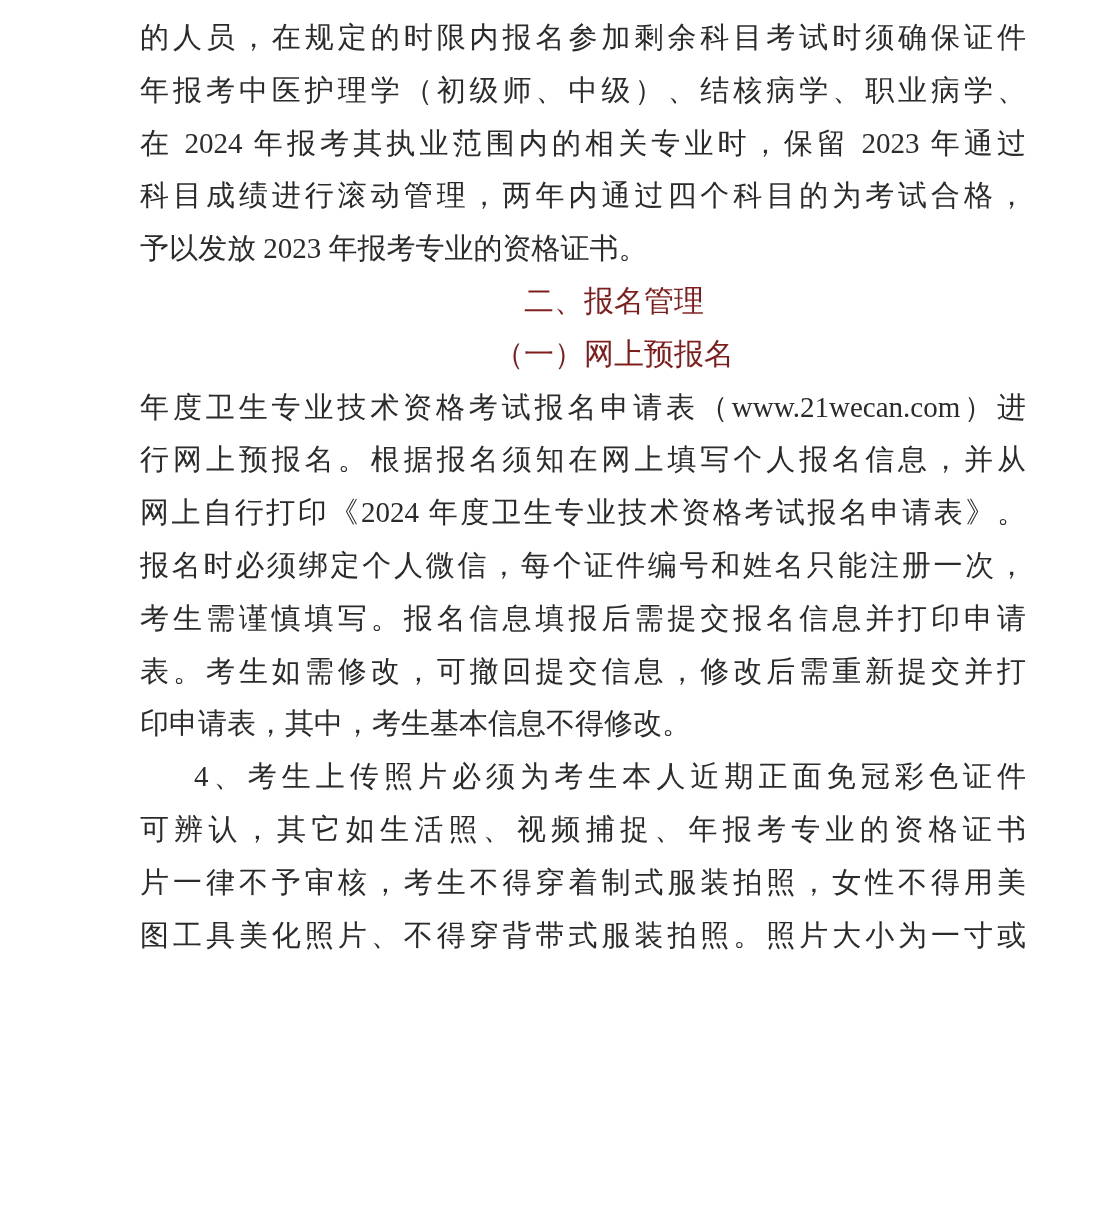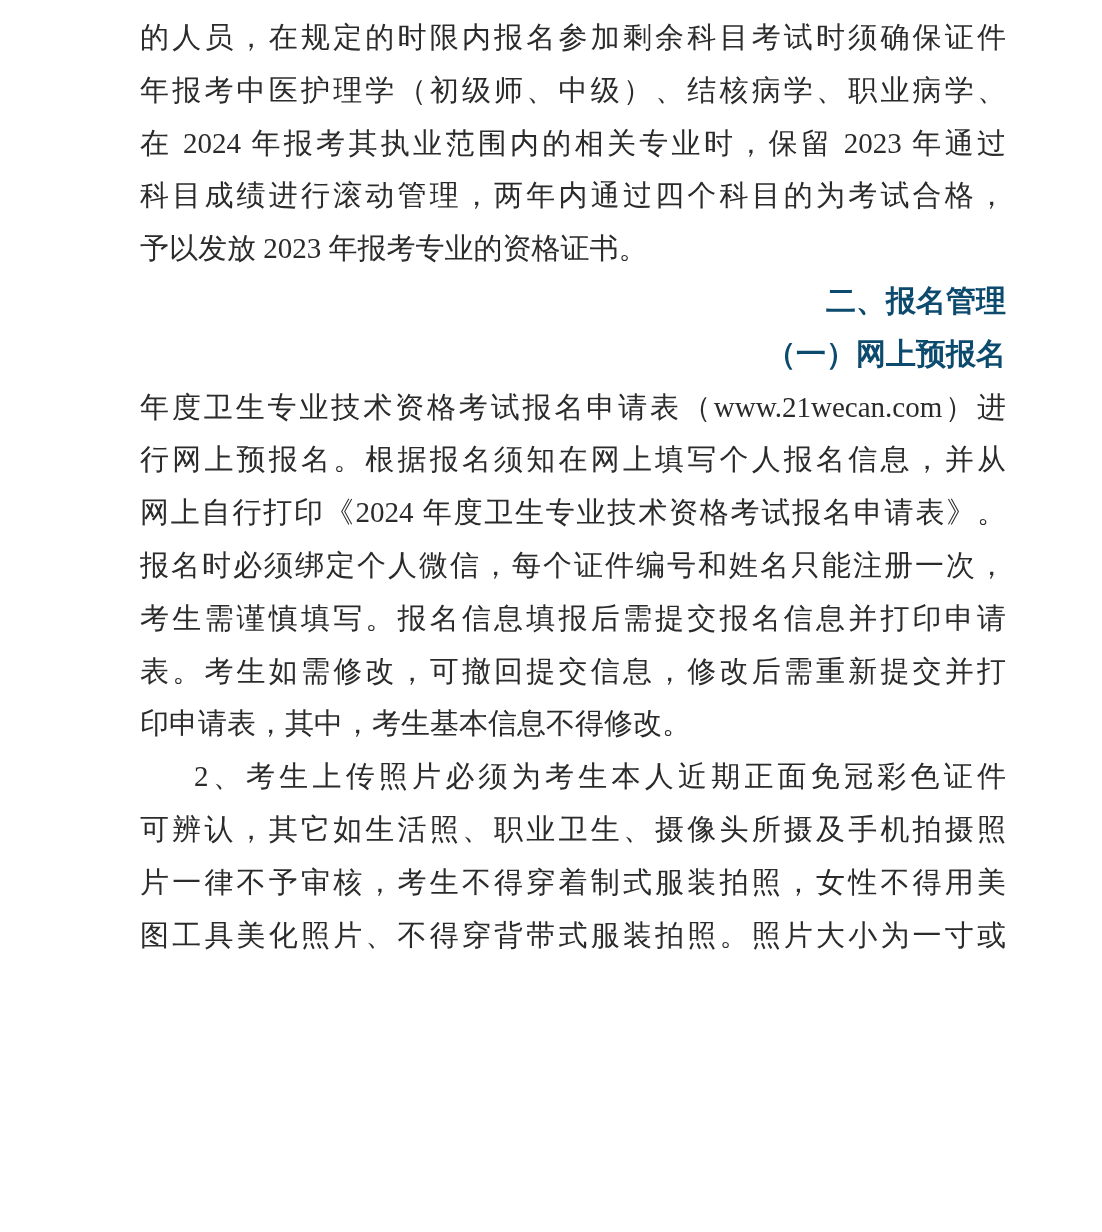--- a/index.html
+++ b/index.html
@@ -6,21 +6,21 @@
     margin: 0;
     padding: 0;
     background: #ffffff;
   }
   .page {
     position: relative;
     width: 1102px;
     height: 1232px;
     background: #ffffff;
     box-sizing: border-box;
-    padding: 11px 96px 0 140px;
+    padding: 11px 76px 0 140px;
     overflow: hidden;
     font-family: "Liberation Serif", "DejaVu Serif", serif;
   }
   .ln {
     height: 52.8px;
     line-height: 52.8px;
     font-size: 29px;
     color: #2b2b2b;
     font-weight: 400;
     white-space: normal;
@@ -30,42 +30,42 @@
   .jf {
     text-align: justify;
     text-align-last: justify;
   }
   
   .ind {
     padding-left: 54px;
   }
   
   .h1, .h2 {
-    font-weight: 700;
+    font-weight: 400;
     font-size: 30px;
-    color: #0c4a6e;
+    color: #7f1d1d;
     padding-left: 62px;
-    text-align: right;
+    text-align: center;
   }
 </style>
 </head>
 <body>
 
 <div class="page">
   <div class="ln jf">的人员，在规定的时限内报名参加剩余科目考试时须确保证件</div>
   <div class="ln jf">年报考中医护理学（初级师、中级）、结核病学、职业病学、</div>
   <div class="ln jf">在 2024 年报考其执业范围内的相关专业时，保留 2023 年通过</div>
   <div class="ln jf">科目成绩进行滚动管理，两年内通过四个科目的为考试合格，</div>
   <div class="ln">予以发放 2023 年报考专业的资格证书。</div>
   <div class="ln h1">二、报名管理</div>
   <div class="ln h2">（一）网上预报名</div>
   <div class="ln jf">年度卫生专业技术资格考试报名申请表（www.21wecan.com）进</div>
   <div class="ln jf">行网上预报名。根据报名须知在网上填写个人报名信息，并从</div>
   <div class="ln jf">网上自行打印《2024 年度卫生专业技术资格考试报名申请表》。</div>
   <div class="ln jf">报名时必须绑定个人微信，每个证件编号和姓名只能注册一次，</div>
   <div class="ln jf">考生需谨慎填写。报名信息填报后需提交报名信息并打印申请</div>
   <div class="ln jf">表。考生如需修改，可撤回提交信息，修改后需重新提交并打</div>
   <div class="ln">印申请表，其中，考生基本信息不得修改。</div>
-  <div class="ln jf ind">2、考生上传照片必须为考生本人近期正面免冠彩色证件</div>
-  <div class="ln jf">可辨认，其它如生活照、职业卫生、摄像头所摄及手机拍摄照</div>
+  <div class="ln jf ind">4、考生上传照片必须为考生本人近期正面免冠彩色证件</div>
+  <div class="ln jf">可辨认，其它如生活照、视频捕捉、年报考专业的资格证书</div>
   <div class="ln jf">片一律不予审核，考生不得穿着制式服装拍照，女性不得用美</div>
   <div class="ln jf">图工具美化照片、不得穿背带式服装拍照。照片大小为一寸或</div>
 </div>
 
 </body></html>

